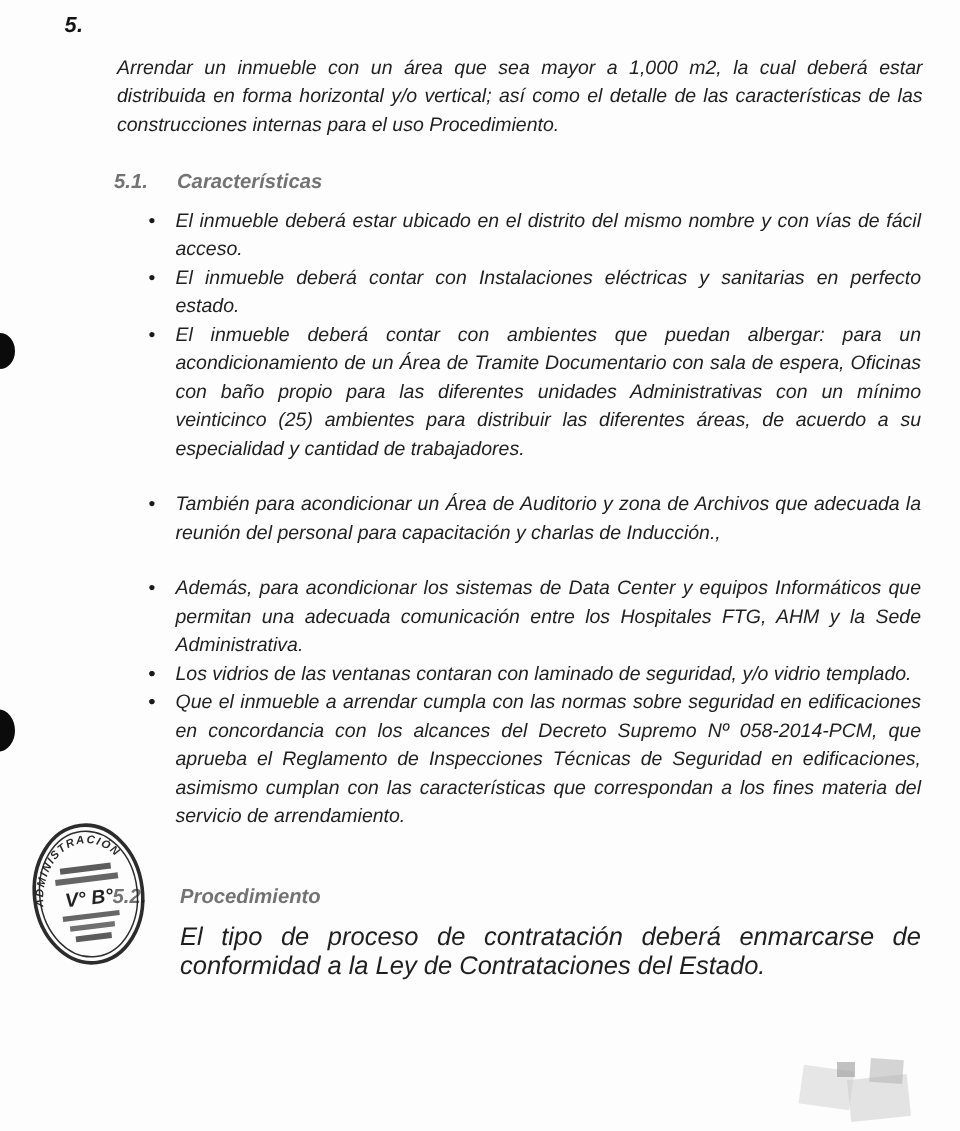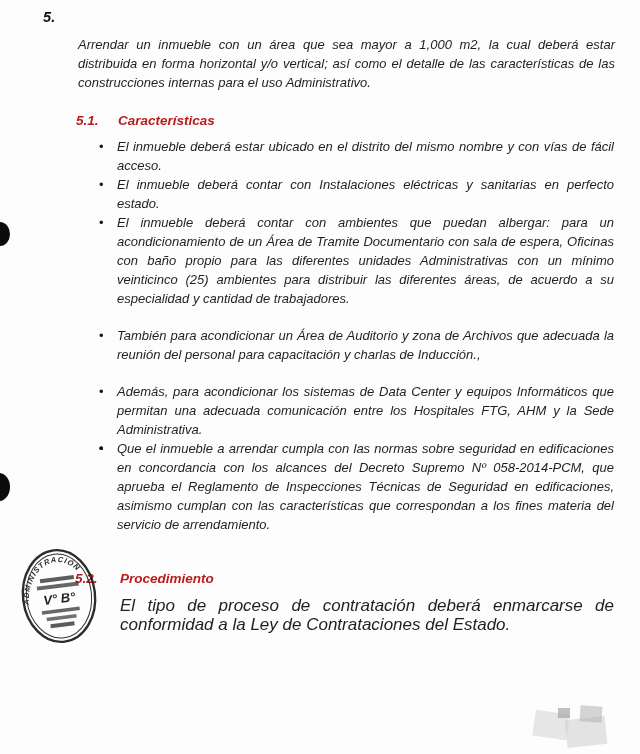--- a/index.html
+++ b/index.html
@@ -10,21 +10,21 @@
     overflow:hidden;
     font-family:"Liberation Sans","DejaVu Sans",sans-serif;
     font-style:italic;
     color:#1f1f1f;
     -webkit-font-smoothing:antialiased;
   }
   
   .h-row{display:flex;align-items:baseline;}
   .main-heading{margin:9px 0 0 43px;font-size:14.5px;font-weight:bold;color:#141414;letter-spacing:.2px;}
   .main-heading .num{display:inline-block;width:35px;}
-  .sub-heading{font-size:13.5px;font-weight:bold;color:#b91c1c;}
+  .sub-heading{font-size:13.5px;font-weight:bold;color:#737373;}
   .sub-heading .num{display:inline-block;width:42px;}
   #sec51-head{margin:21px 0 0 76px;}
   #sec52-head{margin:37px 0 0 75px;}
   #sec52-head .num{width:45px;}
   
   .intro{
     margin:10px 0 0 78px;width:537px;
     font-size:13px;line-height:19px;text-align:justify;
   }
   .proc-body{
@@ -74,35 +74,35 @@
 </style>
 </head>
 <body>
 
 <div class="page">
 
   <div class="h-row main-heading">
     <span class="num">5.</span>
   </div>
 
-  <p class="intro">Arrendar un inmueble con un área que sea mayor a 1,000 m2, la cual deberá estar distribuida en forma horizontal y/o vertical; así como el detalle de las características de las construcciones internas para el uso Administrativo.</p>
+  <p class="intro">Arrendar un inmueble con un área que sea mayor a 1,000 m2, la cual deberá estar distribuida en forma horizontal y/o vertical; así como el detalle de las características de las construcciones internas para el uso Procedimiento.</p>
 
   <div id="sec51-head" class="h-row sub-heading">
     <span class="num">5.1.</span>
     <span>Características</span>
   </div>
 
   <ul class="bullets">
       <li class=""><span class="dot">•</span><span>El inmueble deberá estar ubicado en el distrito del mismo nombre y con vías de fácil acceso.</span></li>
       <li class=""><span class="dot">•</span><span>El inmueble deberá contar con Instalaciones eléctricas y sanitarias en perfecto estado.</span></li>
       <li class=""><span class="dot">•</span><span>El inmueble deberá contar con ambientes que puedan albergar: para un acondicionamiento de un Área de Tramite Documentario con sala de espera, Oficinas con baño propio para las diferentes unidades Administrativas con un mínimo veinticinco (25) ambientes para distribuir las diferentes áreas, de acuerdo a su especialidad y cantidad de trabajadores.</span></li>
       <li class="gap"><span class="dot">•</span><span>También para acondicionar un Área de Auditorio y zona de Archivos que adecuada la reunión del personal para capacitación y charlas de Inducción.,</span></li>
       <li class="gap"><span class="dot">•</span><span>Además, para acondicionar los sistemas de Data Center y equipos Informáticos que permitan una adecuada comunicación entre los Hospitales FTG, AHM y la Sede Administrativa.</span></li>
       <li class=""><span class="dot">•</span></li>
-      <li class=""><span class="dot">•</span></li>
+      <li class=""><span class="dot">•</span><span>Los vidrios de las ventanas contaran con laminado de seguridad, y/o vidrio templado.</span></li>
       <li class=""><span class="dot">•</span></li>
       <li class=""><span class="dot">•</span><span>Que el inmueble a arrendar cumpla con las normas sobre seguridad en edificaciones en concordancia con los alcances del Decreto Supremo Nº 058-2014-PCM, que aprueba el Reglamento de Inspecciones Técnicas de Seguridad en edificaciones, asimismo cumplan con las características que correspondan a los fines materia del servicio de arrendamiento.</span></li>
     </ul>
 
   <div id="sec52-head" class="h-row sub-heading">
     <span class="num">5.2.</span>
     <span>Procedimiento</span>
   </div>
 
   <p class="proc-body">El tipo de proceso de contratación deberá enmarcarse de conformidad a la Ley de Contrataciones del Estado.</p>

